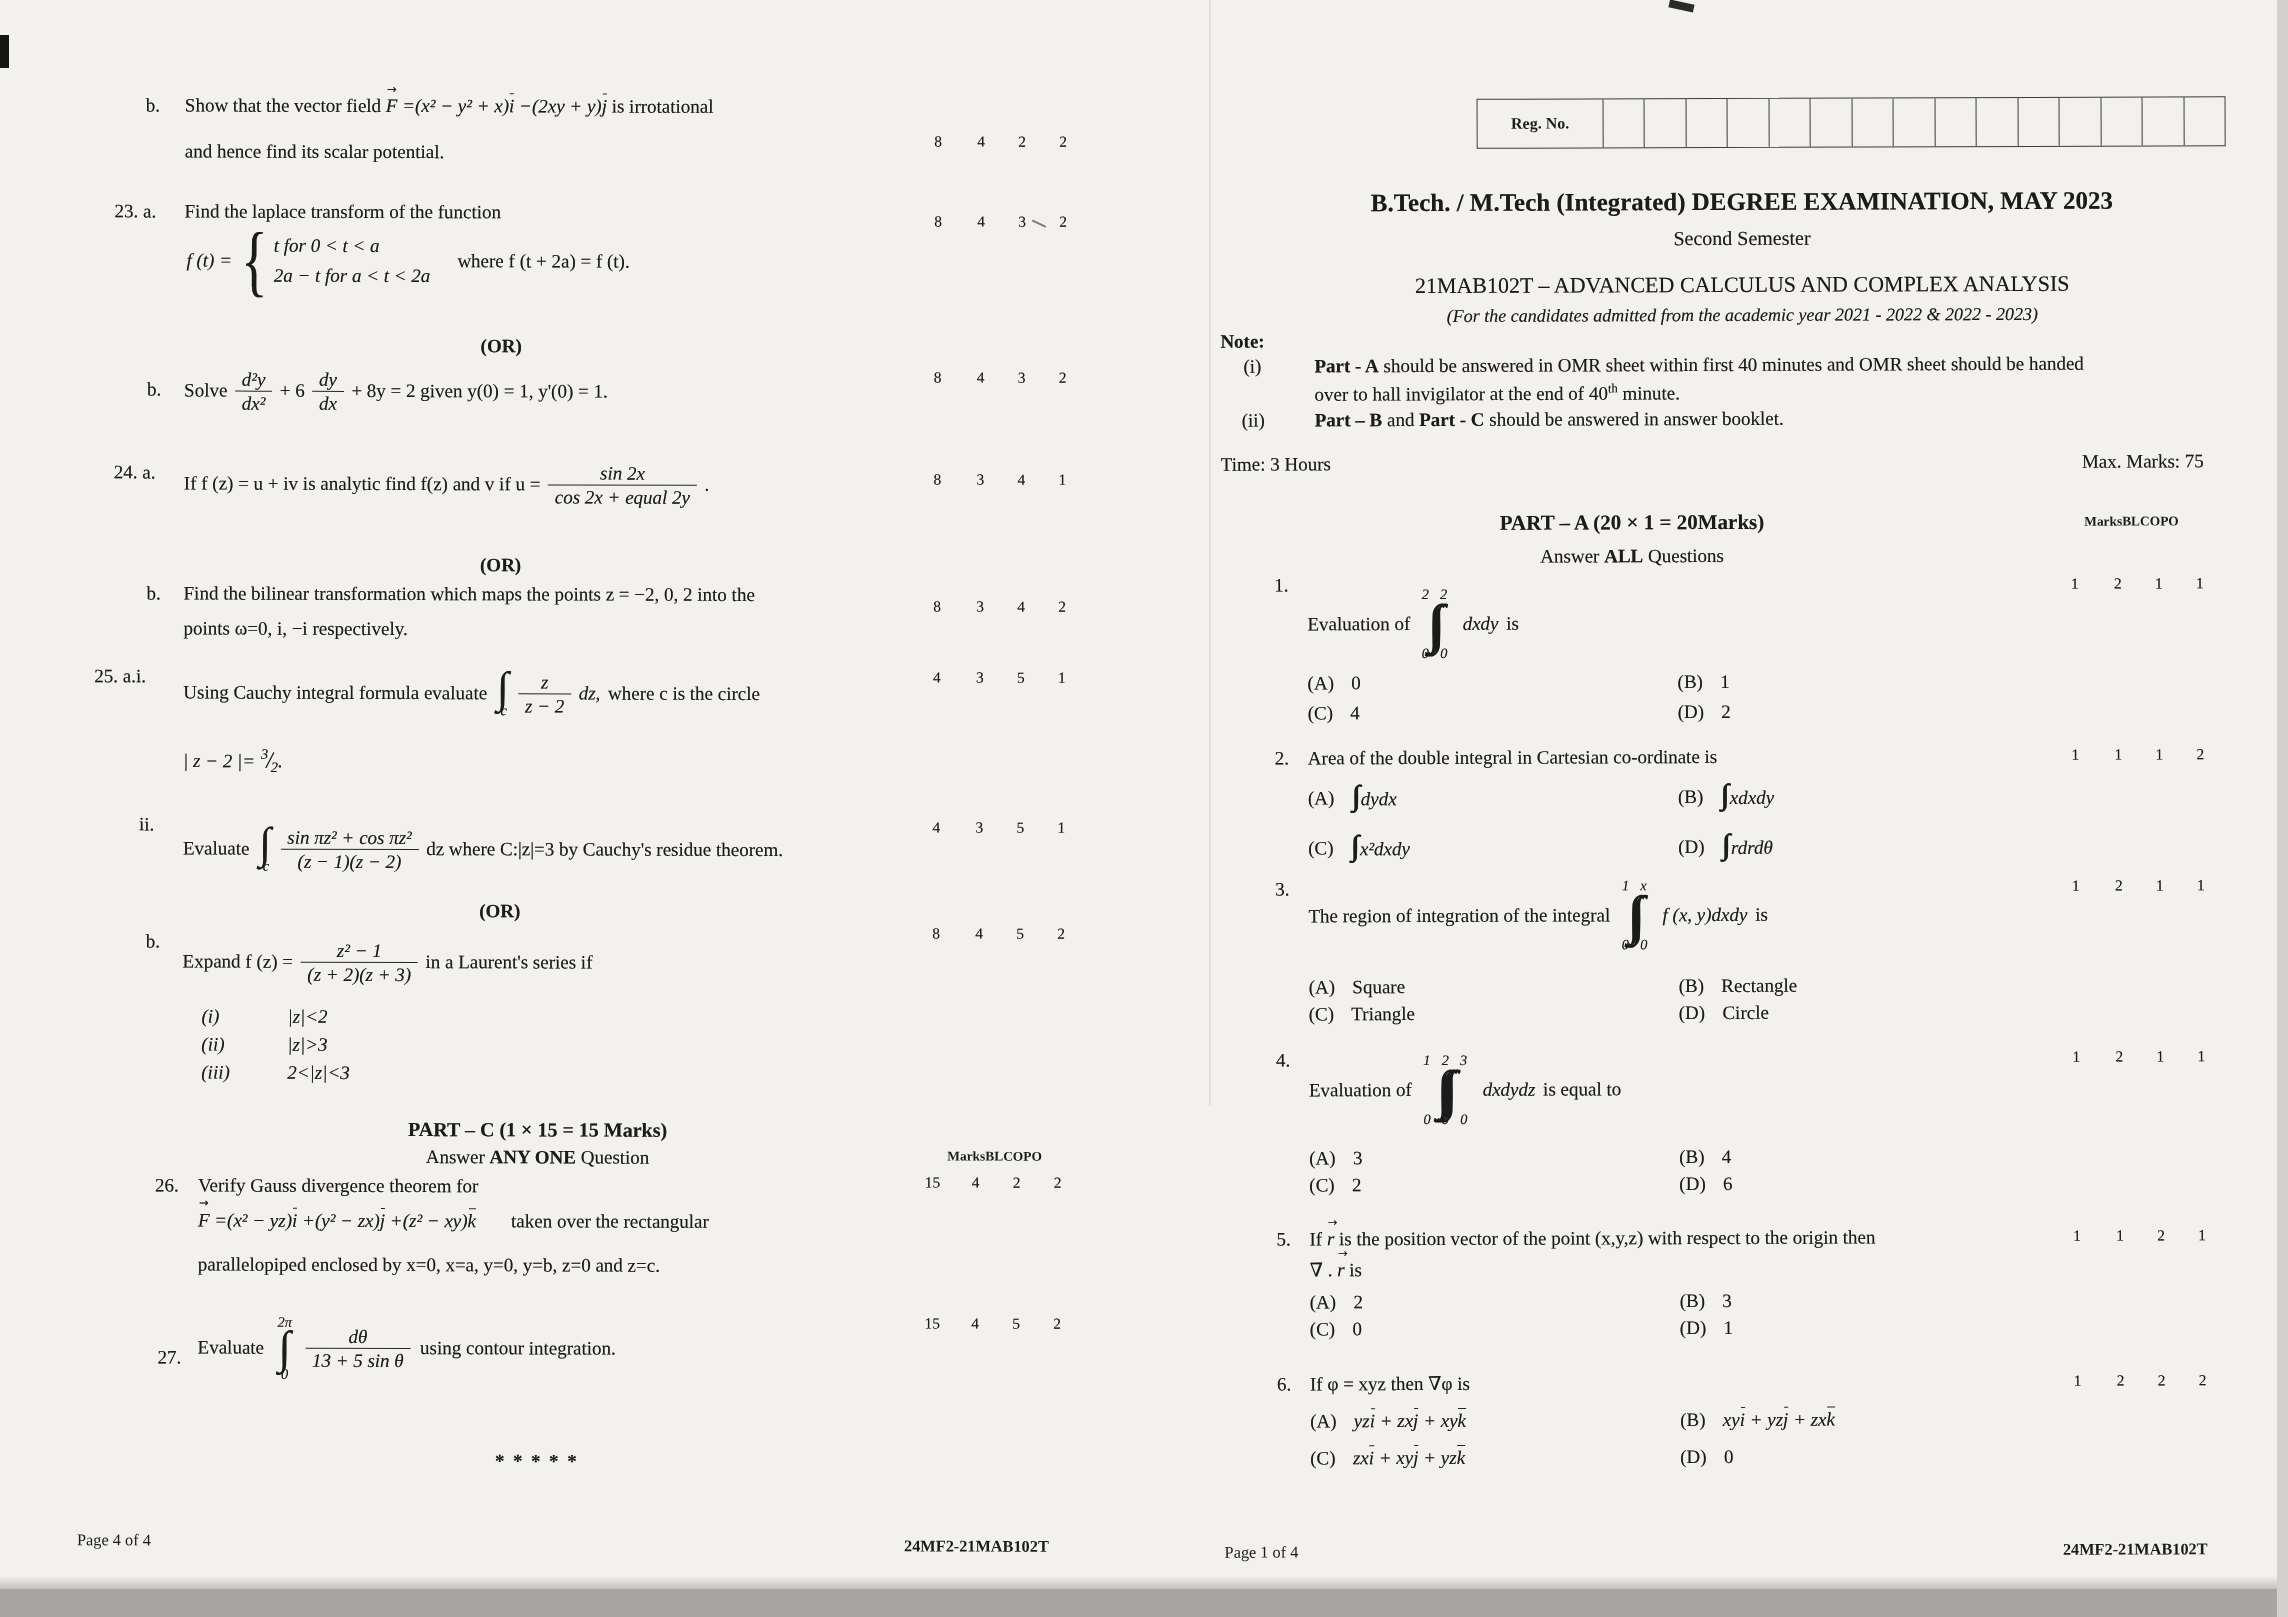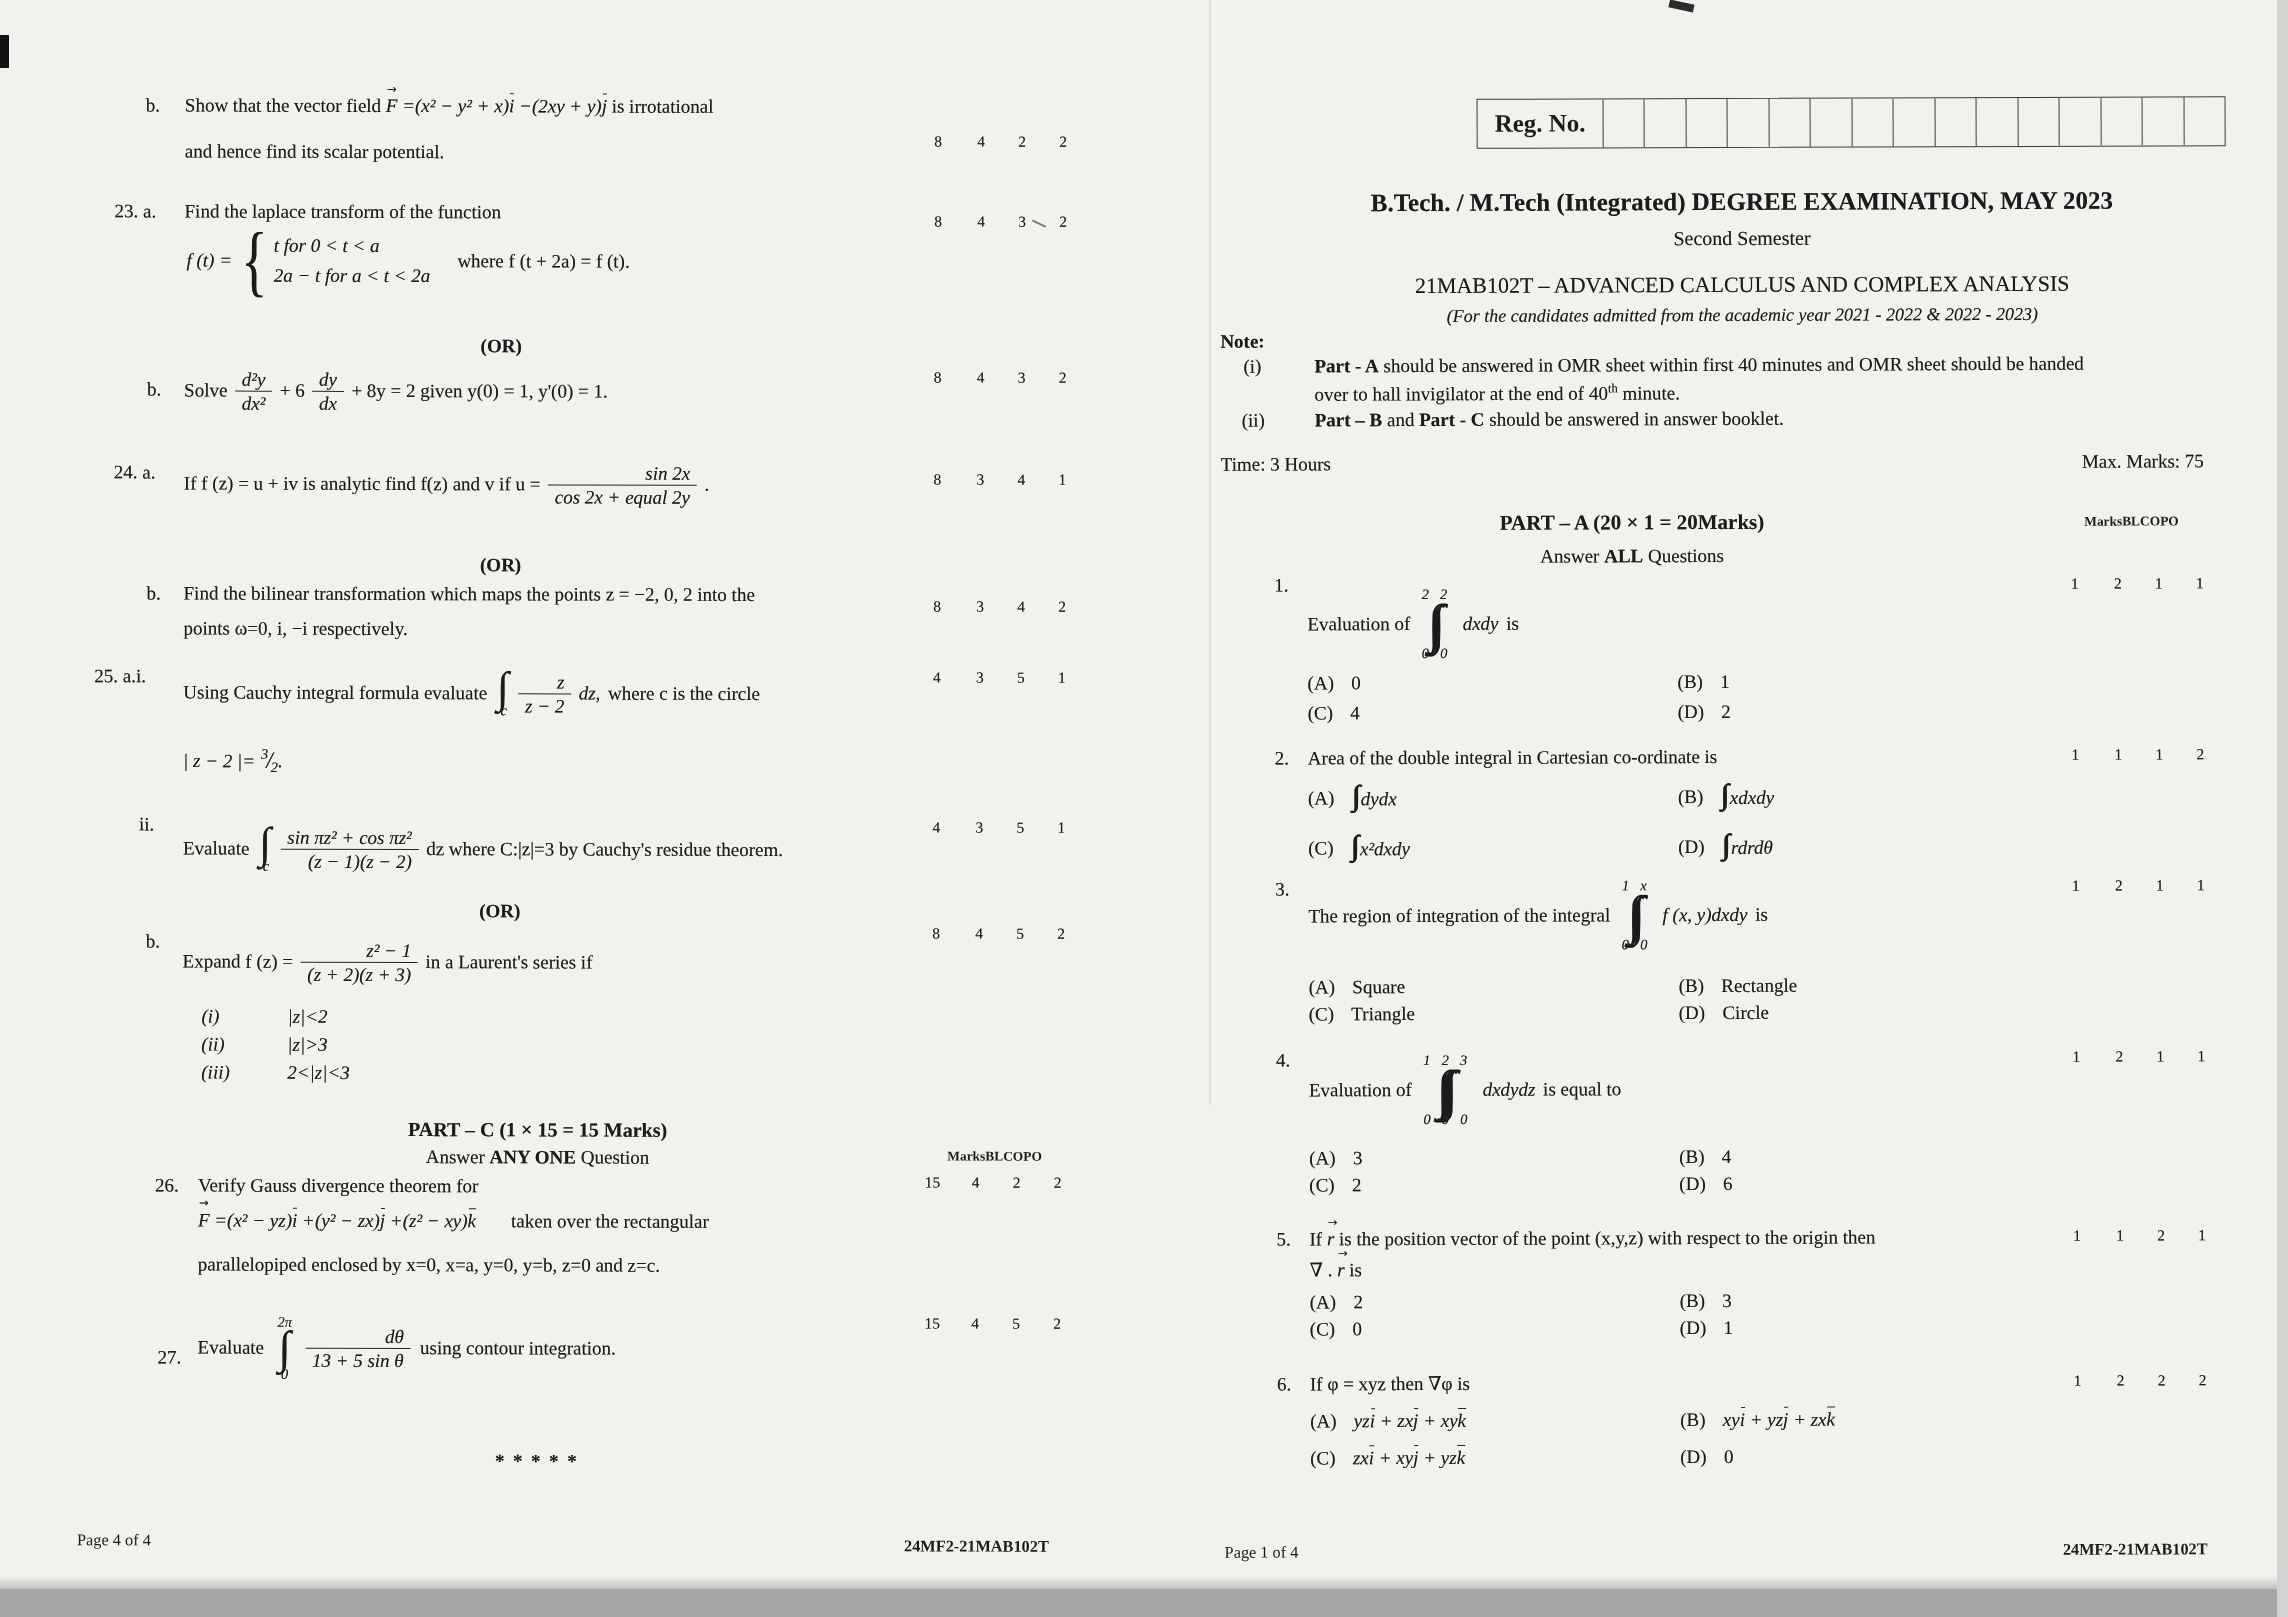--- a/index.html
+++ b/index.html
@@ -16,21 +16,21 @@
   .ctr{text-align:center;}
   .row{display:flex;align-items:center;}
   .g8{gap:7.7px;} .g10{gap:9.6px;}
   .marks4{position:absolute;display:flex;justify-content:space-between;width:156px;font-size:15.4px;
           text-shadow:0 0 0.5px rgba(25,25,25,0.5);}
   .marks4 span{text-align:center;}
   .marks4 span:nth-child(1){width:33px;}
   .marks4 span:nth-child(n+2){width:29px;}
   .mhead{position:absolute;display:flex;justify-content:center;font-size:13.4px;font-weight:bold;}
   .fr{display:inline-block;text-align:center;vertical-align:middle;font-style:italic;}
-  .fr .n,.fr .d{display:block;padding:1px 6.7px;line-height:1.12;text-align:right;}
+  .fr .n,.fr .d{display:block;padding:1px 6.7px;line-height:1.12;}
   .fr .d{border-top:1.6px solid #242424;}
   .ilim{display:inline-flex;flex-direction:column;align-items:center;line-height:1;margin:0 3.8px;}
   .ilim .lt,.ilim .lb{font-size:14.4px;font-style:italic;letter-spacing:3.8px;white-space:pre;}
   .ilim .sg{font-size:54px;line-height:0.82;letter-spacing:-11.5px;padding-right:11.5px;font-style:normal;}
   .intc{display:inline-flex;flex-direction:column;align-items:center;line-height:1;margin:0 1.9px;}
   .intc .sg{font-size:44px;line-height:0.8;}
   .intc .sb{font-size:14.4px;font-style:italic;margin-top:-1.9px;align-self:flex-start;margin-left:3.8px;}
   .int27{display:inline-flex;flex-direction:column;align-items:center;line-height:1;margin:0 3.8px;}
   .int27 .sg{font-size:46px;line-height:0.8;}
   .int27 .lt,.int27 .lb{font-size:14.4px;font-style:italic;line-height:1.05;}
@@ -41,21 +41,21 @@
               font-family:"DejaVu Sans",sans-serif;}
   .bar{position:relative;display:inline-block;font-style:italic;}
   .bar::after{content:"";position:absolute;left:1px;right:0;top:-1px;border-top:1.5px solid #242424;}
   .sfrac{display:inline-block;font-style:italic;margin-left:5.8px;}
   .sfrac .sn{font-size:14.4px;vertical-align:8.6px;}
   .sfrac .ss{font-size:23px;margin:0 -1.9px;}
   .sfrac .sd{font-size:14.4px;vertical-align:-4.8px;}
   .opt{position:absolute;display:flex;gap:17.3px;align-items:center;}
   .iisml{font-size:29px;letter-spacing:-6.7px;padding-right:6.7px;line-height:0.8;display:inline-block;font-style:normal;}
   .regbox{position:absolute;display:flex;border:1.9px solid #3c3c3c;}
-  .reglab{display:flex;align-items:center;justify-content:center;font-weight:bold;font-size:25px;width:125px;}
+  .reglab{display:flex;align-items:center;justify-content:center;font-weight:bold;font-size:16px;width:125px;}
   .regcell{border-left:1.5px solid #3c3c3c;flex:1;}
   .ftr{font-size:16.3px;}
   .sup{font-size:12.5px;}
   .stray{position:absolute;width:15.4px;height:1.9px;background:#4a4a4a;opacity:0.7;transform:rotate(25deg);}
   .crease{position:absolute;left:1209px;top:0;width:1.9px;height:1105px;background:rgba(90,90,88,0.12);}
   .leftnotch{position:absolute;left:0;top:35px;width:8.6px;height:33px;background:#141414;}
   .topmark{position:absolute;left:1669px;top:1.9px;width:25px;height:7.7px;background:#2b2b2b;transform:rotate(12deg);}
   .bottomfade{position:absolute;left:0;right:0;top:1576px;height:13.4px;background:linear-gradient(#f1f0ee,#c2c1bf);}
   .bottomstrip{position:absolute;left:0;right:0;top:1589px;height:29px;background:#a7a6a4;}
   .rightstrip{position:absolute;right:0;top:0;width:11.5px;height:100%;background:#d3d2d0;}

